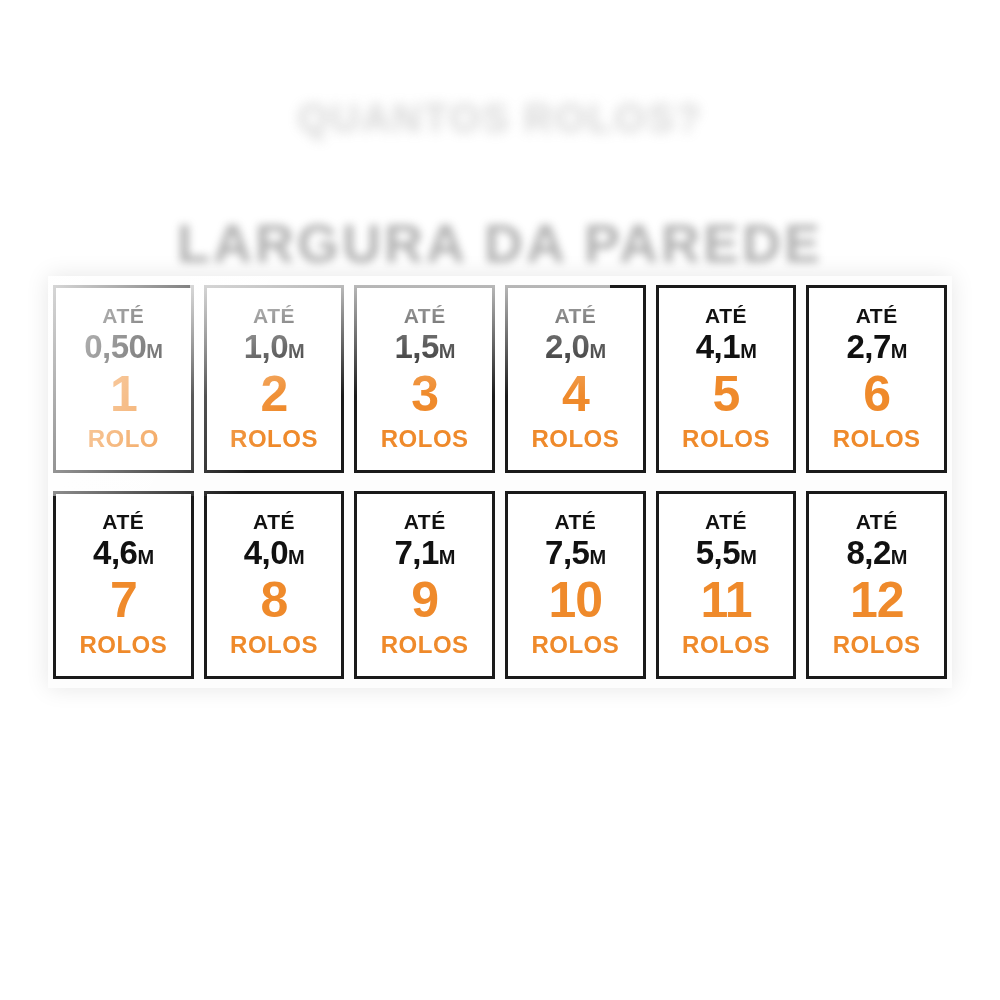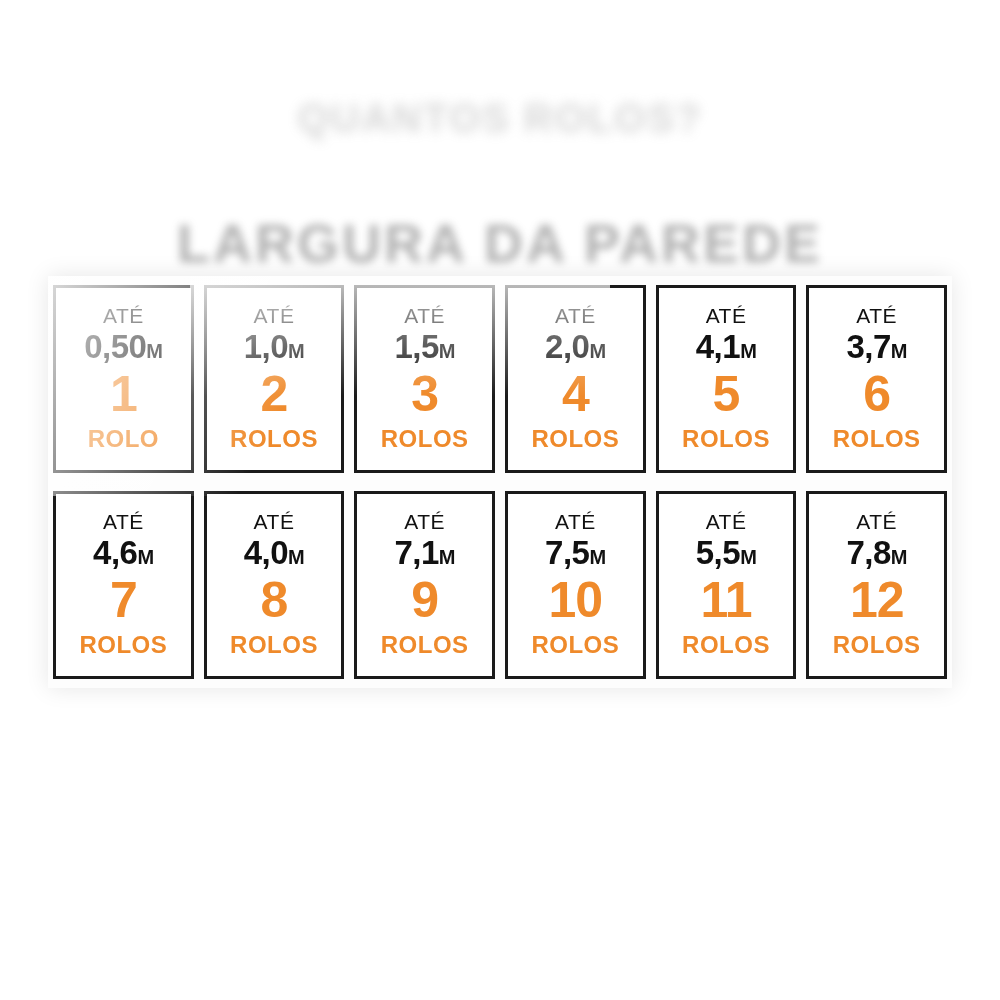--- a/index.html
+++ b/index.html
@@ -76,21 +76,21 @@
     display: flex;
     flex-direction: column;
     align-items: center;
     justify-content: center;
     overflow: hidden;
   }
 
   .ate {
     color: #111111;
     font-size: 21px;
-    font-weight: normal;
+    font-weight: bold;
     letter-spacing: 0.5px;
     line-height: 1;
     margin-bottom: 4px;
   }
 
   .width-line {
     color: #111111;
     font-size: 33px;
     font-weight: bold;
     line-height: 1;
@@ -184,21 +184,21 @@
         <div class="width-line">
           <span>4,1</span><span class="unit">M</span>
         </div>
         <div class="count">5</div>
         <div class="rolos">ROLOS</div>
       </div>
 
       <div class="cell">
         <div class="ate">ATÉ</div>
         <div class="width-line">
-          <span>3,7</span><span class="unit">M</span>
+          <span>2,7</span><span class="unit">M</span>
         </div>
         <div class="count">6</div>
         <div class="rolos">ROLOS</div>
       </div>
 
     </div>
 
     <div class="row">
 
       <div class="cell">
@@ -242,21 +242,21 @@
         <div class="width-line">
           <span>5,5</span><span class="unit">M</span>
         </div>
         <div class="count">11</div>
         <div class="rolos">ROLOS</div>
       </div>
 
       <div class="cell">
         <div class="ate">ATÉ</div>
         <div class="width-line">
-          <span>7,8</span><span class="unit">M</span>
+          <span>8,2</span><span class="unit">M</span>
         </div>
         <div class="count">12</div>
         <div class="rolos">ROLOS</div>
       </div>
 
     </div>
 
   </div>
 
   <div class="glare" id="glare-a"></div>

